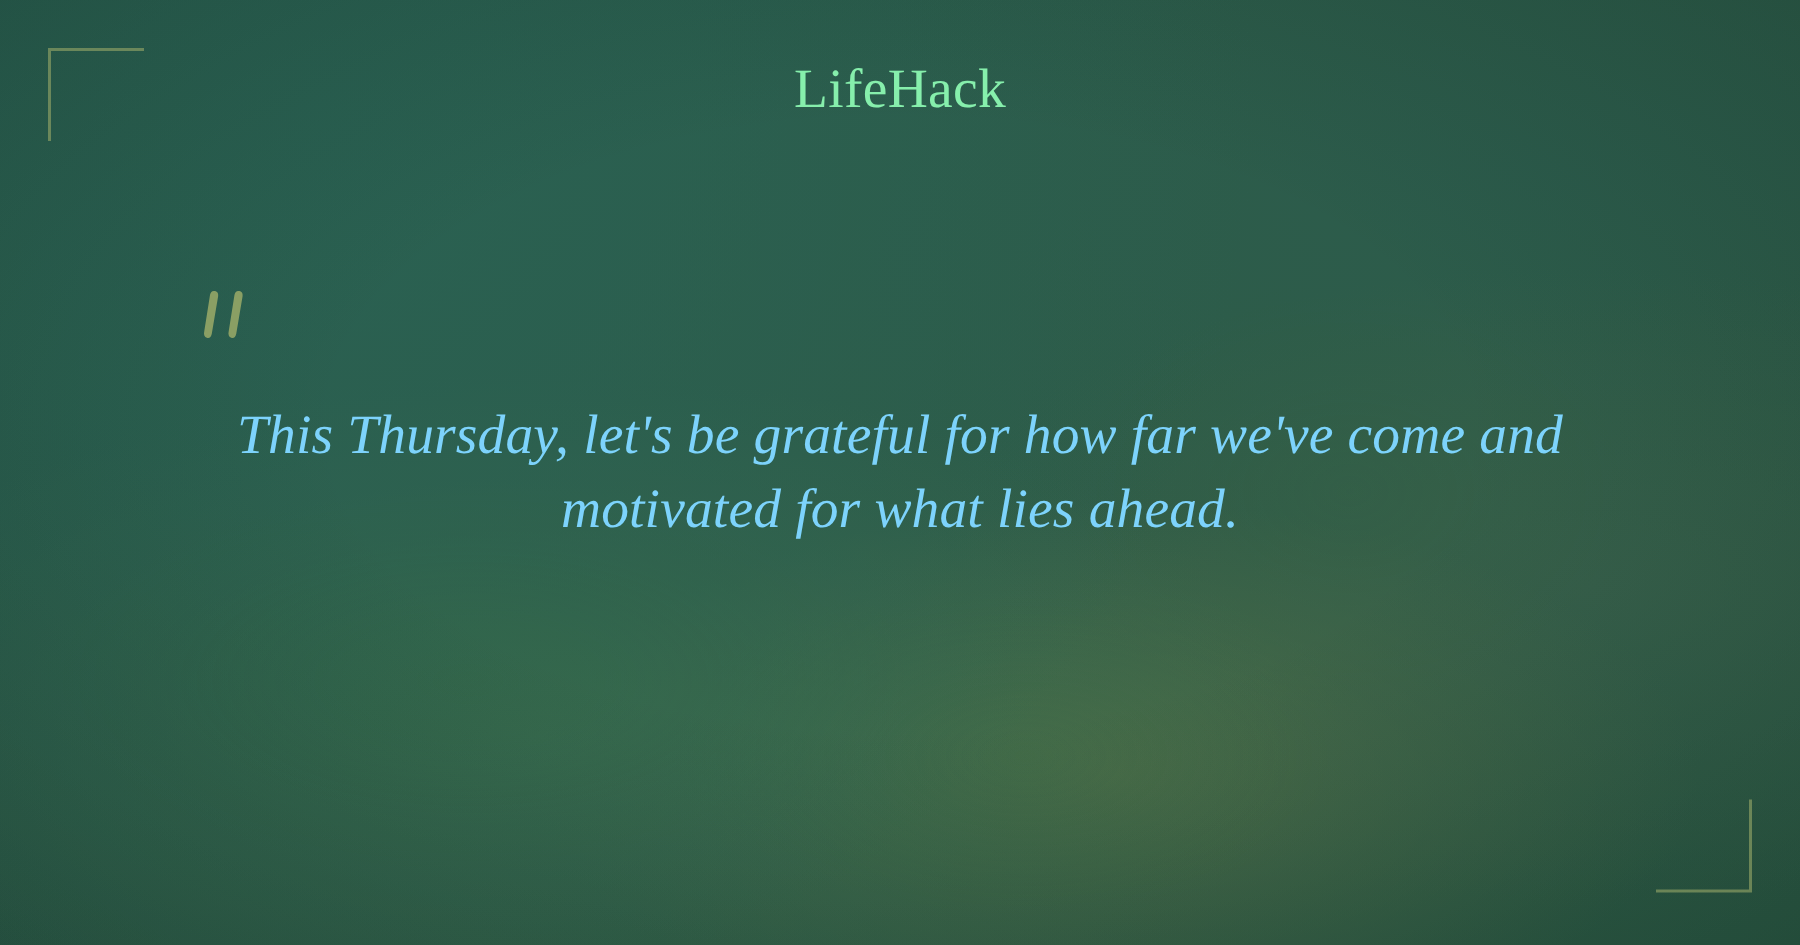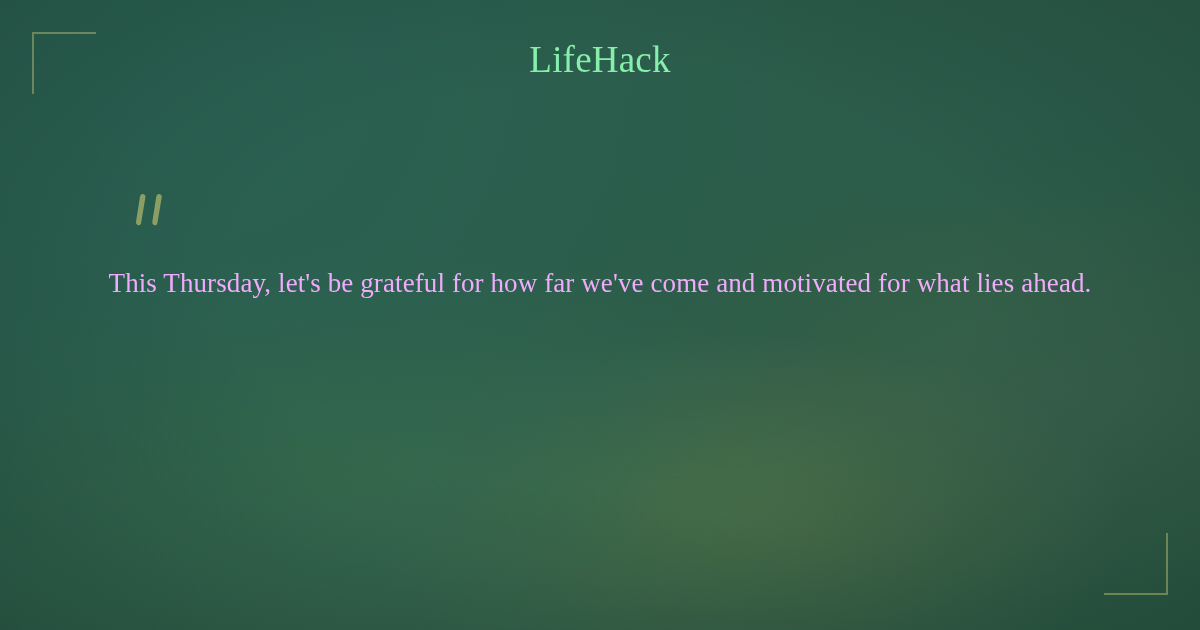--- a/index.html
+++ b/index.html
@@ -91,22 +91,23 @@
   
   .quote-block {
     position: absolute;
     left: 100px;
     top: 266px;
     width: 1000px;
     text-align: center;
   }
   .quote-text {
     margin: 0;
-    color: #f0abfc;
-    font-size: 27px;
+    color: #7dd3fc;
+    font-style: italic;
+    font-size: 37px;
     line-height: 1.33;
     letter-spacing: 0.1px;
     font-family: "Liberation Serif", "DejaVu Serif", serif;
   }
 </style>
 </head>
 <body>
 
 <div class="canvas">
 

